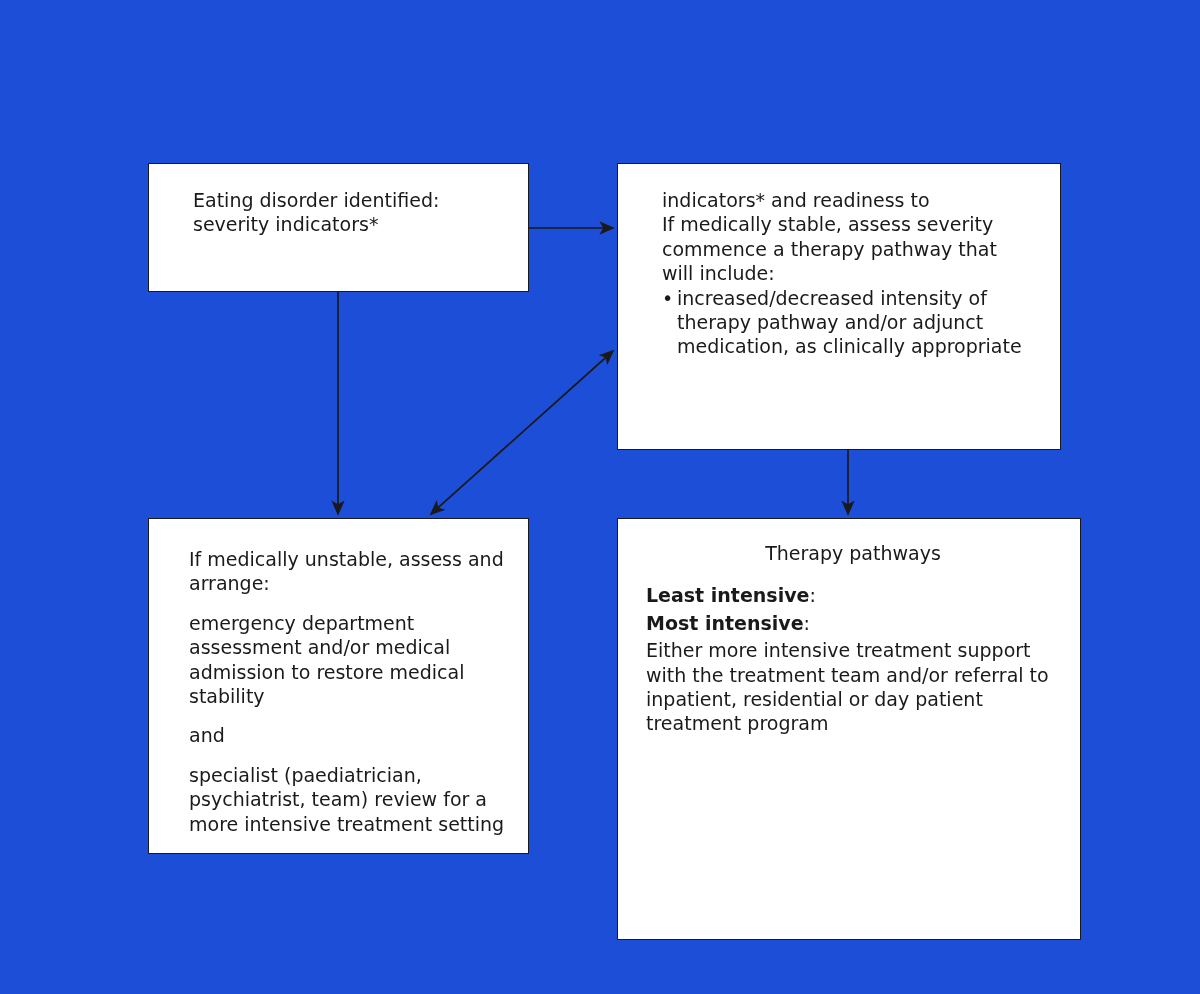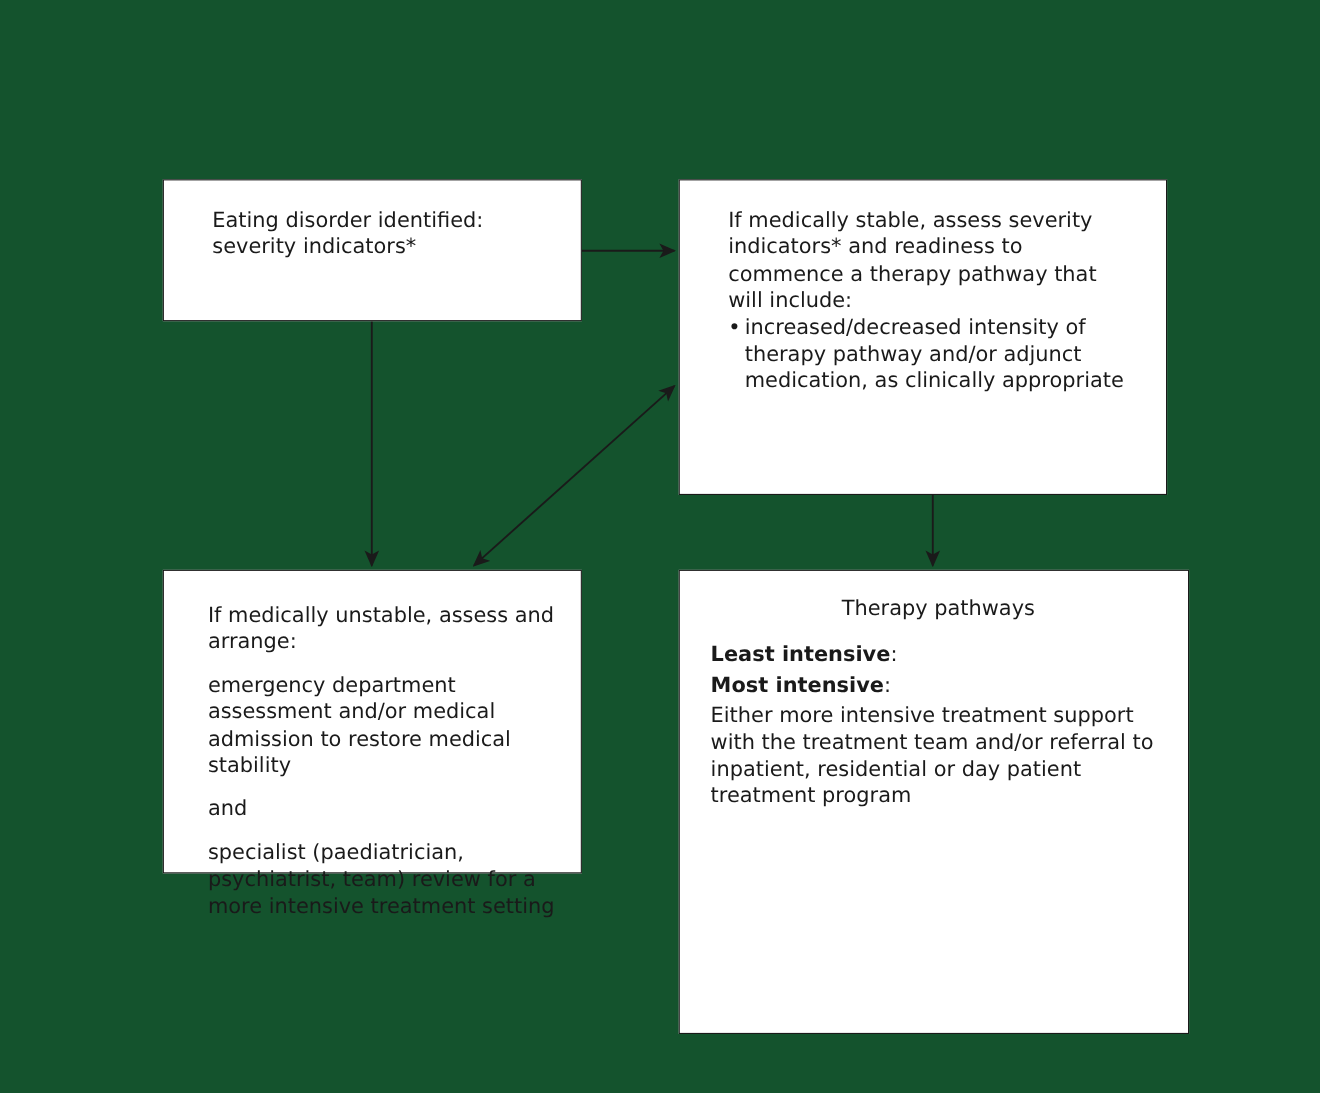--- a/index.html
+++ b/index.html
@@ -11,21 +11,21 @@
     width: 1200px;
     height: 994px;
     font-family: "DejaVu Sans", "Liberation Sans", sans-serif;
     color: #1a1a1a;
     overflow: hidden;
   }
   #canvas {
     position: relative;
     width: 1200px;
     height: 994px;
-    background: #14532d;
+    background: #1d4ed8;
   }
   svg.connectors {
     position: absolute;
     left: 0;
     top: 0;
     width: 1200px;
     height: 994px;
     pointer-events: none;
   }
   .node {
@@ -79,21 +79,21 @@
     position: absolute;
     left: 0;
     top: 0;
   }
 
   
   #node-unstable {
     left: 148px;
     top: 518px;
     width: 381px;
-    height: 276px;
+    height: 336px;
   }
   #node-unstable .inner {
     padding: 28px 22px 0 40px;
   }
   #node-unstable .para { margin: 0 0 15px 0; }
   #node-unstable .para:last-child { margin-bottom: 0; }
   #node-unstable .ital { }
 
   
   #node-pathways {
@@ -143,22 +143,22 @@
 
   <div class="node" id="node-identify">
     <div class="inner">
       <div class="line">Eating disorder identified:</div>
       <div class="line">severity indicators*</div>
     </div>
   </div>
 
   <div class="node" id="node-stable">
     <div class="inner">
+      <div class="line">indicators* and readiness to</div>
       <div class="line">If medically stable, assess severity</div>
-      <div class="line">indicators* and readiness to</div>
       <div class="line">commence a therapy pathway that</div>
       <div class="line">will include:</div>
       <ul>
         <li>increased/decreased intensity of therapy pathway and/or adjunct medication, as clinically appropriate</li>
       </ul>
     </div>
   </div>
 
   <div class="node" id="node-unstable">
     <div class="inner">

